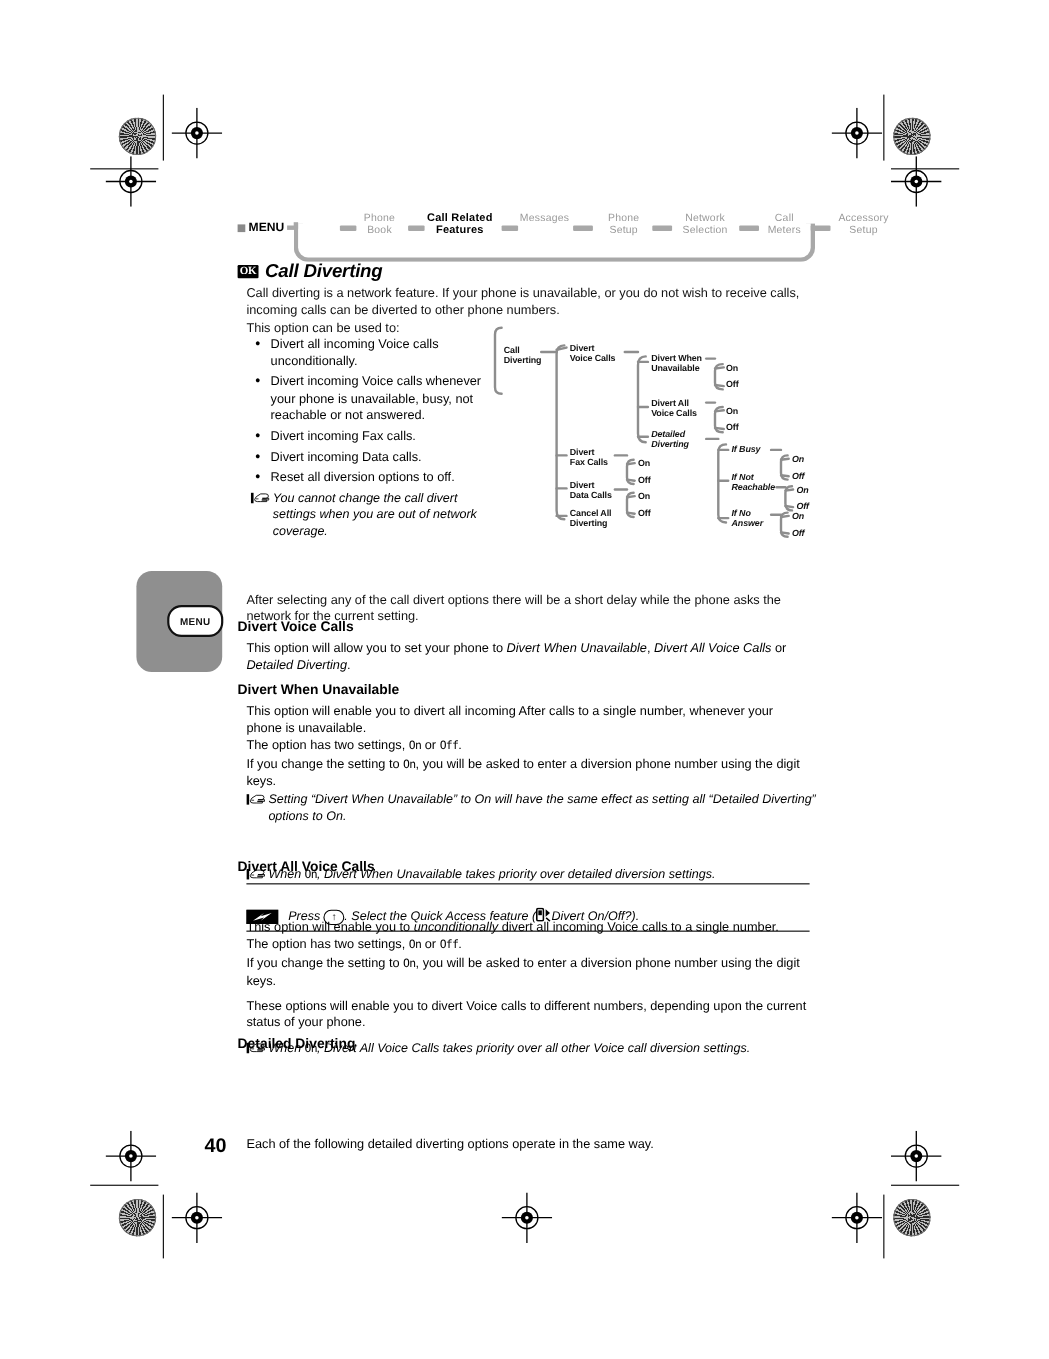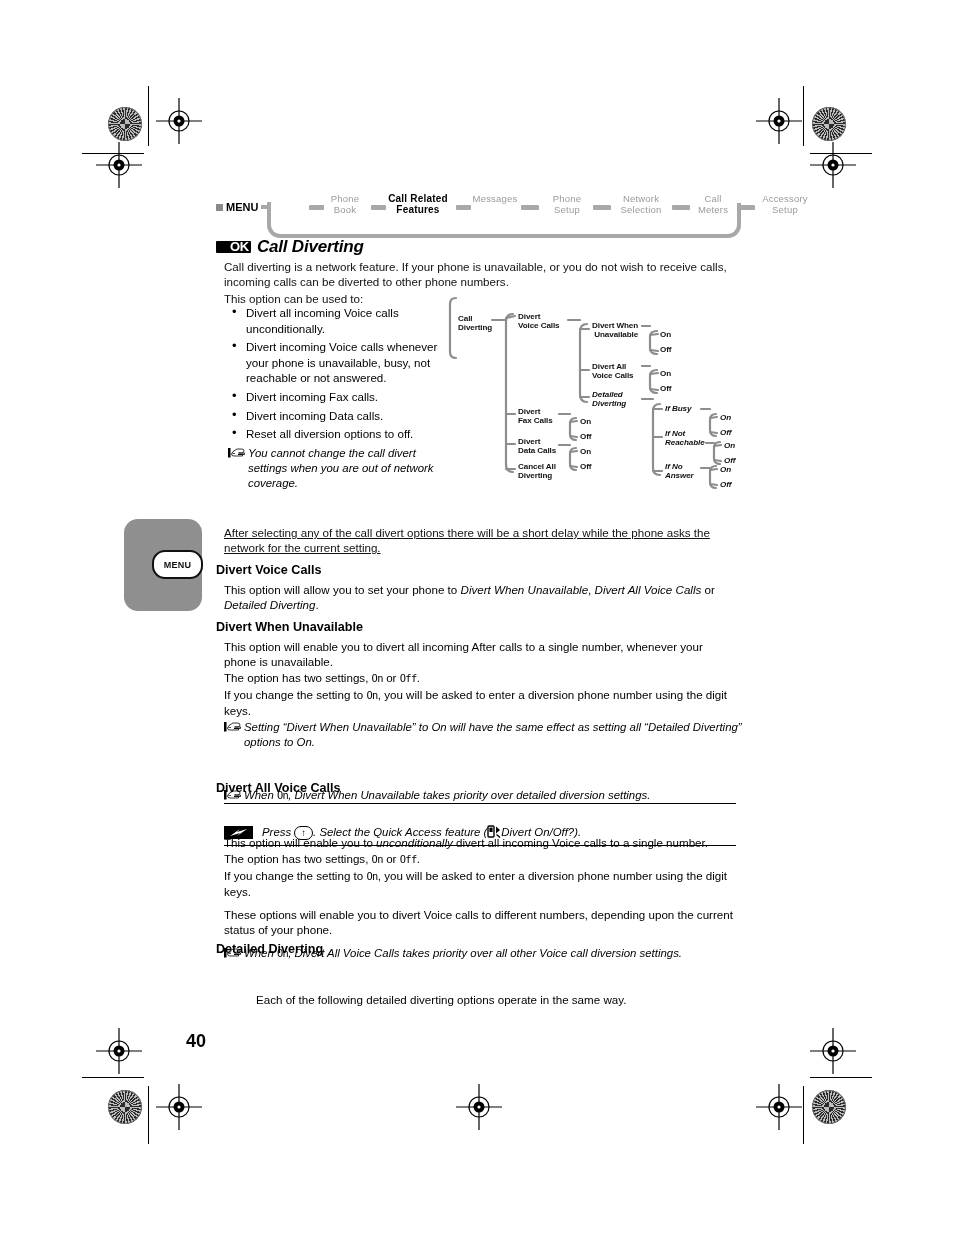--- a/index.html
+++ b/index.html
@@ -61,23 +61,24 @@
   .nav-dash{position:absolute;top:12px;height:5px;background:#a8a8a8;border-radius:1px;}
 
   
   .h1{
     position:absolute;left:216px;top:237px;
     font-size:17px;font-style:italic;font-weight:bold;letter-spacing:-.2px;
     display:flex;align-items:center;gap:6px;
   }
   .okbadge{
     display:inline-block;background:#000;color:#fff;
-    font-size:13px;font-weight:bold;font-style:normal;
-    padding:1px 2px 2px 14px;line-height:9px;letter-spacing:-.3px;
+    font-size:10px;font-weight:bold;font-style:normal;
+    padding:1px 2px 2px 2px;line-height:9px;letter-spacing:-.3px;
     border-radius:1px;
+    font-family:Liberation Serif, serif;
   }
   .body{position:absolute;left:224px;font-size:11.6px;line-height:15.4px;color:#111;}
   .h2{
     position:absolute;left:216px;font-size:12.6px;font-weight:bold;color:#000;
   }
   .indent{position:absolute;left:224px;font-size:11.6px;line-height:15.4px;}
   em{font-style:italic;}
   .lcd{font-family:"DejaVu Sans Mono", monospace;font-size:10.4px;letter-spacing:-.6px;font-style:normal;}
 
   
@@ -364,21 +365,21 @@
       </g>
     </svg>
 
     <div class="tl" style="left:14px;top:18px;">Call<br>Diverting</div>
 
     <div class="tl" style="left:74px;top:16px;">Divert<br>Voice Calls</div>
     <div class="tl" style="left:74px;top:111px;">Divert<br>Fax Calls</div>
     <div class="tl" style="left:74px;top:141px;">Divert<br>Data Calls</div>
     <div class="tl" style="left:74px;top:166px;">Cancel All<br>Diverting</div>
 
-    <div class="tl" style="left:148px;top:25px;text-align:right;">Divert When<br>Unavailable</div>
+    <div class="tl" style="left:148px;top:25px;">Divert When<br>Unavailable</div>
     <div class="tl" style="left:148px;top:66px;">Divert All<br>Voice Calls</div>
     <div class="tl it" style="left:148px;top:94px;">Detailed<br>Diverting</div>
 
     <div class="tl it" style="left:221px;top:108px;">If Busy</div>
     <div class="tl it" style="left:221px;top:133px;">If Not<br>Reachable</div>
     <div class="tl it" style="left:221px;top:166px;">If No<br>Answer</div>
 
     <div class="tl" style="left:216px;top:34px;">On</div>
     <div class="tl" style="left:216px;top:49px;">Off</div>
     <div class="tl" style="left:216px;top:73px;">On</div>
@@ -390,21 +391,21 @@
     <div class="tl" style="left:136px;top:166px;">Off</div>
 
     <div class="tl it" style="left:276px;top:117px;">On</div>
     <div class="tl it" style="left:276px;top:132px;">Off</div>
     <div class="tl it" style="left:280px;top:145px;">On</div>
     <div class="tl it" style="left:280px;top:160px;">Off</div>
     <div class="tl it" style="left:276px;top:169px;">On</div>
     <div class="tl it" style="left:276px;top:184px;">Off</div>
   </div>
 
-  <div class="body" style="top:525px;width:514px;text-decoration:underline;">After selecting any of the call divert options there will be a short delay while the phone asks the network for the current setting.</div>
+  <div class="body" style="top:538px;width:514px;">After selecting any of the call divert options there will be a short delay while the phone asks the network for the current setting.</div>
 
   <div class="h2" style="top:563px;">Divert Voice Calls</div>
   <div class="indent" style="top:582px;width:514px;">
     <span>This option will allow you to set your phone to </span><em>Divert When Unavailable</em><span>, </span><em>Divert All Voice Calls</em><span> or </span><em>Detailed Diverting</em><span>.</span>
   </div>
 
   <div class="h2" style="top:620px;">Divert When Unavailable</div>
   <div class="indent" style="top:639px;width:514px;">This option will enable you to divert all incoming After calls to a single number, whenever your phone is unavailable.</div>
   <div class="indent" style="top:670px;width:514px;">
     <span>The option has two settings, </span><span class="lcd">On</span><span> or </span><span class="lcd">Off</span><span>.</span>
@@ -472,17 +473,17 @@
         <rect x="0" y="2" width="5" height="19" fill="#000"></rect>
         <path d="M10 9 L18 4 L27 4 Q32 4 32 8 Q32 12 27 12 L21 12 L33 12 L33 15 L20 15 L29 15 L29 18 L18 18 L12 18 Q7 18 7 14 Z" fill="none" stroke="#000" stroke-width="1.6" stroke-linejoin="round"></path>
         <path d="M9 13 L14 13" stroke="#000" stroke-width="1.4"></path>
       </svg>
     </span>
     <span>When </span><span class="lcd">On</span><span>, Divert All Voice Calls takes priority over all other Voice call diversion settings.</span>
   </div>
 
   <div class="h2" style="top:942px;">Detailed Diverting</div>
   <div class="indent" style="top:907px;width:514px;">These options will enable you to divert Voice calls to different numbers, depending upon the current status of your phone.</div>
-  <div class="indent" style="top:992px;width:514px;margin-left:32px;">Each of the following detailed diverting options operate in the same way.</div>
+  <div class="indent" style="top:1033px;width:514px;">Each of the following detailed diverting options operate in the same way.</div>
 
   <div class="pageno">40</div>
 
 </div>
 
 </body></html>

